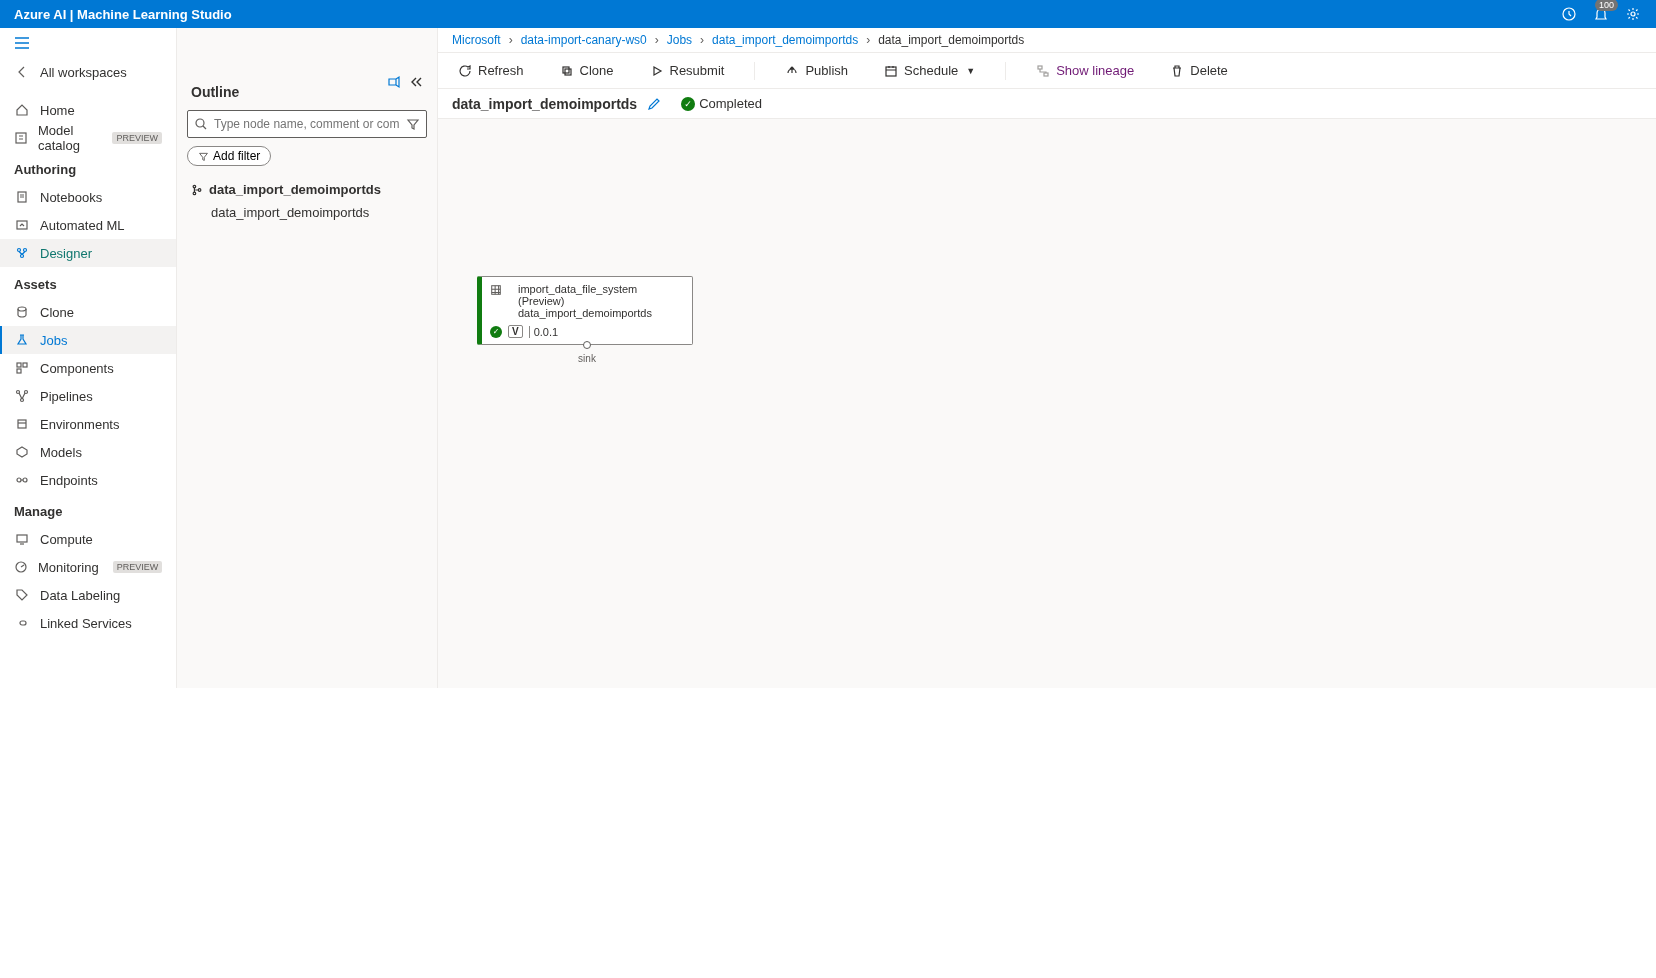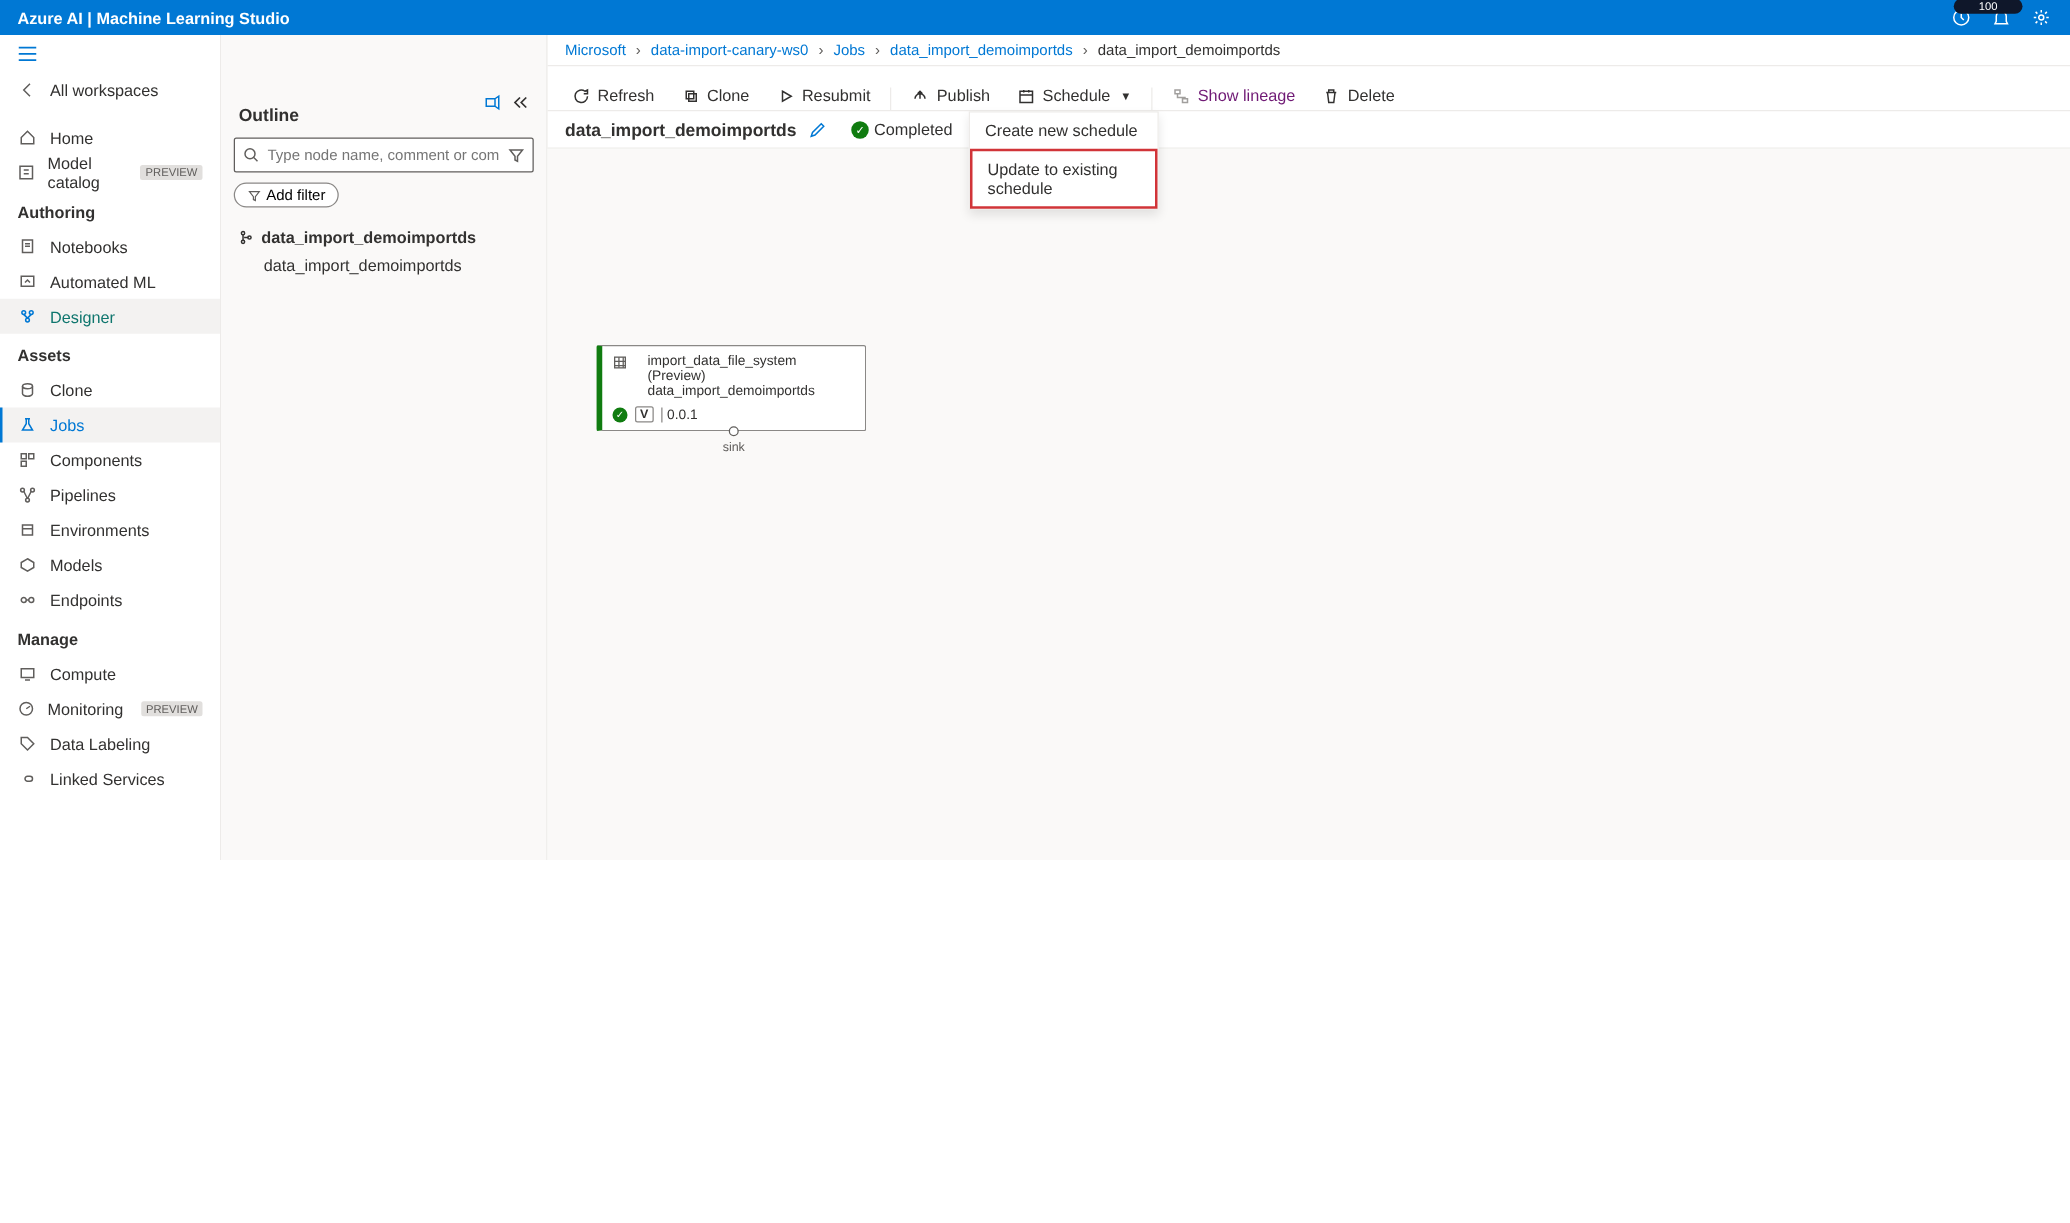--- a/index.html
+++ b/index.html
@@ -3,21 +3,21 @@
 <meta charset="utf-8">
 <style>
   * { box-sizing: border-box; margin: 0; padding: 0; }
   body { font-family: "Segoe UI", -apple-system, sans-serif; font-size: 13px; color: #323130; background: #fff; }
   
   
   .topbar { height: 28px; background: #0078d4; color: #fff; display: flex; align-items: center; padding: 0 14px; }
   .topbar-title { font-size: 13px; font-weight: 600; flex: 1; }
   .topbar-actions { display: flex; gap: 14px; align-items: center; }
   .topbar-icon { position: relative; display:flex; align-items:center; justify-content:center; width:18px; height:18px; }
-  .badge { position: absolute; top: -6px; right: -8px; background: #0f172a; color:#fff; font-size:9px; padding:0 20px; border-radius:8px; line-height:12px; }
+  .badge { position: absolute; top: -6px; right: -8px; background: #737373; color:#fff; font-size:9px; padding:0 4px; border-radius:8px; line-height:12px; }
   
   
   .layout { display: flex; height: 660px; }
   
   
   .sidebar { width: 177px; border-right: 1px solid #edebe9; display:flex; flex-direction:column; }
   .hamburger { padding: 8px 14px; color:#0078d4; }
   .sb-row { display:flex; align-items:center; gap:10px; padding: 6px 14px; height:28px; cursor:pointer; }
   .sb-row.sel { background:#f3f2f1; color:#0078d4; border-left:2px solid #0078d4; padding-left:12px; }
   .sb-row.sel2 { background:#f3f2f1; }
@@ -39,21 +39,21 @@
   .add-filter-btn { display:inline-flex; align-items:center; gap:4px; border:1px solid #8a8886; border-radius:12px; padding:2px 10px; font-size:12px; background:#fff; cursor:pointer; }
   .tree { padding:4px 14px; }
   .tree-root { display:flex; align-items:center; gap:6px; font-weight:600; padding:4px 0; }
   .tree-child { padding:4px 0 4px 20px; }
   
   
   .main { flex:1; display:flex; flex-direction:column; position:relative; }
   .breadcrumb-main { height:25px; display:flex; align-items:center; gap:8px; padding:0 14px; font-size:12px; border-bottom:1px solid #edebe9; }
   .breadcrumb-main a { color:#0078d4; text-decoration:none; }
   .bc-sep { color:#605e5c; }
-  .toolbar { height:36px; display:flex; align-items:flex-end; gap:2px; padding:0 10px; border-bottom:1px solid #edebe9; position:relative; }
+  .toolbar { height:36px; display:flex; align-items:center; gap:16px; padding:0 10px; border-bottom:1px solid #edebe9; position:relative; }
   .tbtn { display:flex; align-items:center; gap:6px; padding:4px 10px; font-size:13px; cursor:pointer; color:#323130; border-radius:2px; }
   .tbtn.disabled { color:#701a75; cursor:default; }
   .tbtn-sep { width:1px; height:18px; background:#edebe9; margin:0 4px; }
   .chev { font-size:9px; margin-left:2px; }
   
   
   .dropdown { position:absolute; top:36px; left:337px; background:#fff; border:1px solid #edebe9; box-shadow:0 4px 8px rgba(0,0,0,0.1); width:152px; z-index:10; }
   .dd-item { padding:7px 12px; font-size:13px; cursor:pointer; }
   .dd-item.highlight { border:2px solid #d13438; }
   
@@ -407,24 +407,20 @@
       </div>
       <div class="tbtn">
         <span>
             <svg width="14" height="14" viewBox="0 0 14 14" fill="none" stroke="#323130" stroke-width="1.2">
               <path d="M3 4h8M5 4V2h4v2M4 4l1 8h4l1-8"></path>
             </svg>
           </span>
         <span>Delete</span>
       </div>
 
-      <div class="dropdown">
-        <div class="dd-item">Create new schedule</div>
-        <div class="dd-item highlight">Update to existing schedule</div>
-      </div>
     </div>
 
     <div class="job-header">
       <span class="job-name">data_import_demoimportds</span>
       <span class="edit-icon">
           <svg width="14" height="14" viewBox="0 0 14 14" fill="none" stroke="#0078d4" stroke-width="1.2">
             <path d="M2 12l1-3 7-7 2 2-7 7-3 1z"></path>
           </svg>
         </span>
       <div class="status">

